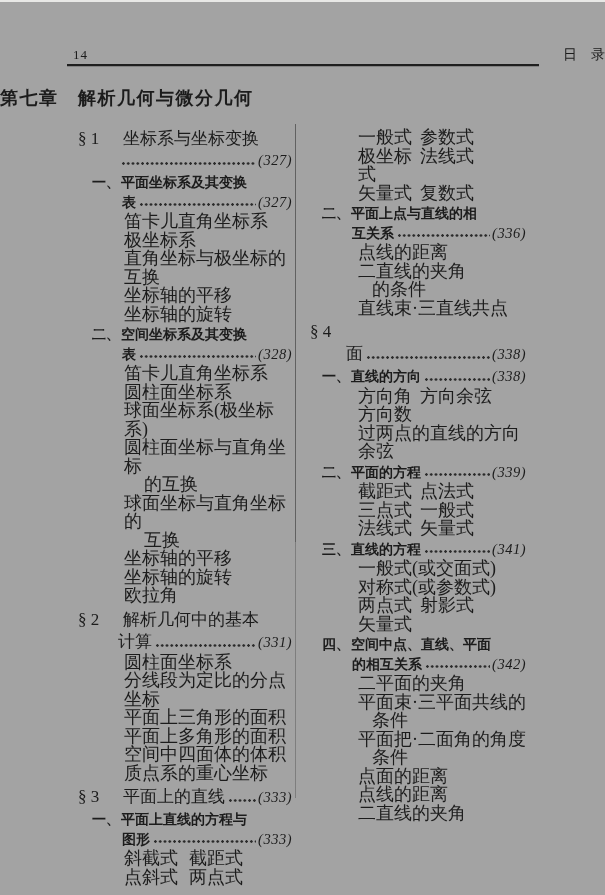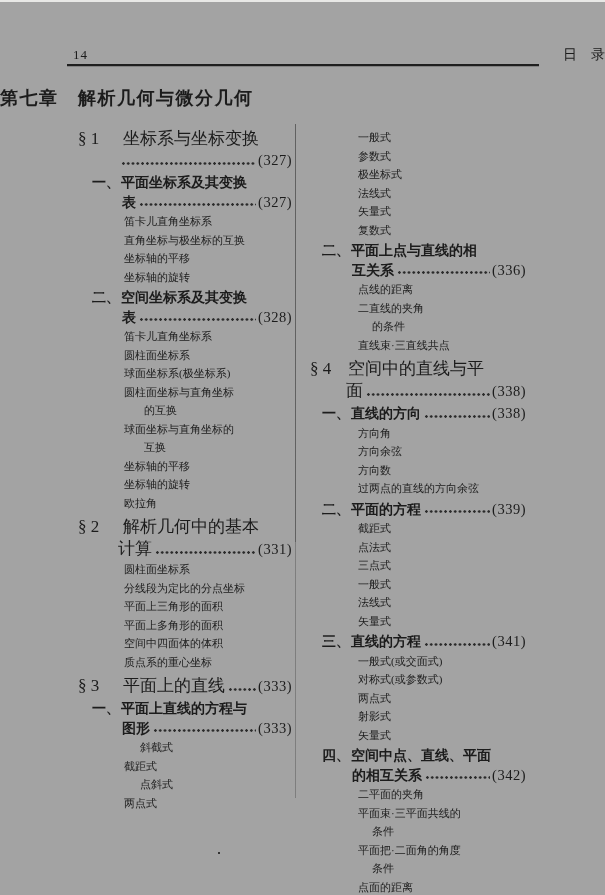--- a/index.html
+++ b/index.html
@@ -43,32 +43,32 @@
   }
   
   .line{display:flex;align-items:baseline;}
   .section{font-size:17px;line-height:22px;margin-top:4px;}
   .seccont{font-size:17px;line-height:21px;}
   .sub,.subcont{
     font-family:"Liberation Sans", sans-serif;
     font-weight:bold;font-size:14px;line-height:19.5px;
   }
   .sub{margin-top:2px;}
-  .item,.itemcont,.pair{font-size:11px;line-height:18.5px;flex-direction:column;}
+  .item,.itemcont,.pair{font-size:18px;line-height:18.5px;}
   .lab{flex:0 0 auto;}
   .lab-sec{display:inline-block;}
   .col-left  .lab-sec{width:45px;}
   .col-right .lab-sec{width:38px;}
   .sub .lab{margin-right:1px;}
   
   .col-left  .section{padding-left:3px;}
   .col-left  .seccont{padding-left:43px;}
   .col-left  .sub{padding-left:17px;}
   .col-left  .subcont{padding-left:47px;}
-  .col-left  .item,.col-left .pair{padding-left:49px;text-align:center;}
+  .col-left  .item,.col-left .pair{padding-left:49px;}
   .col-left  .itemcont{padding-left:69px;}
   .col-right .section{padding-left:2px;}
   .col-right .seccont{padding-left:38px;}
   .col-right .sub{padding-left:14px;}
   .col-right .subcont{padding-left:44px;}
   .col-right .item,.col-right .pair{padding-left:50px;}
   .col-right .itemcont{padding-left:64px;}
   
   .col-left  .t1{display:inline-block;width:65px;}
   .col-right .t1{display:inline-block;width:62px;}
@@ -77,21 +77,21 @@
     flex:1 1 12px;min-width:12px;height:11px;
     align-self:flex-end;margin:0 2px 2px 3px;
     background-image:radial-gradient(circle, #2a2a2a 1.05px, rgba(0,0,0,0) 1.5px);
     background-size:4.8px 11px;
     background-repeat:repeat-x;
     background-position:0 0;
   }
   .pg{
     flex:0 0 auto;
     font-family:"Liberation Serif", serif;
-    font-weight:normal;font-size:14.5px;letter-spacing:.5px;
+    font-weight:normal;font-size:14.5px;letter-spacing:.5px;font-style:italic;
   }
   .speck{position:absolute;left:218px;top:850px;width:2px;height:2px;background:#333;}
 </style>
 </head>
 <body>
 
 <div class="page">
   <div class="pagenum">14</div>
   <div class="header-title">日　录</div>
   <div class="header-rule"></div>
@@ -111,20 +111,23 @@
       </div>
       <div class="line subcont">
         <span class="txt">表</span>
         <span class="leader"></span>
         <span class="pg">(327)</span>
       </div>
       <div class="line item">
         <span class="txt">笛卡儿直角坐标系</span>
       </div>
       <div class="line item">
+        <span class="txt">极坐标系</span>
+      </div>
+      <div class="line item">
         <span class="txt">直角坐标与极坐标的互换</span>
       </div>
       <div class="line item">
         <span class="txt">坐标轴的平移</span>
       </div>
       <div class="line item">
         <span class="txt">坐标轴的旋转</span>
       </div>
       <div class="line sub">
         <span class="lab">二、</span>
@@ -246,21 +249,20 @@
         <span class="txt">二直线的夹角</span>
       </div>
       <div class="line itemcont">
         <span class="txt">的条件</span>
       </div>
       <div class="line item">
         <span class="txt">直线束·三直线共点</span>
       </div>
       <div class="line section">
         <span class="lab lab-sec">§ 4</span>
-        <span class="txt">空间中的直线与平</span>
       </div>
       <div class="line seccont">
         <span class="txt">面</span>
         <span class="leader"></span>
         <span class="pg">(338)</span>
       </div>
       <div class="line sub">
         <span class="lab">一、</span>
         <span class="txt">直线的方向</span>
         <span class="leader"></span>

